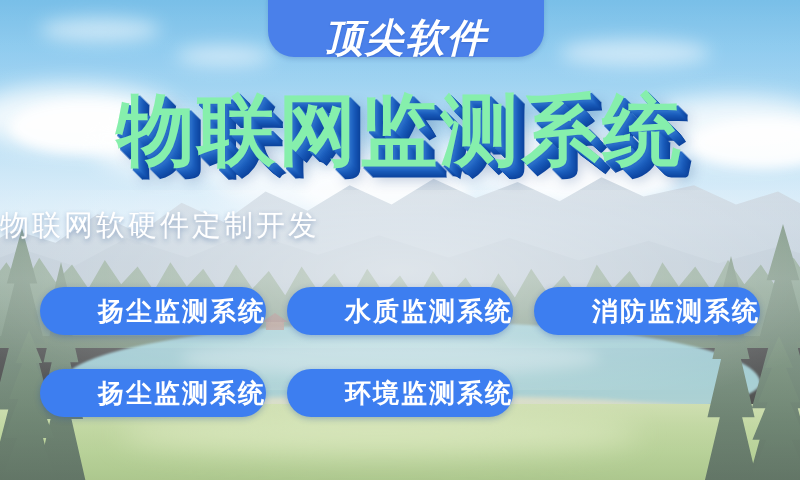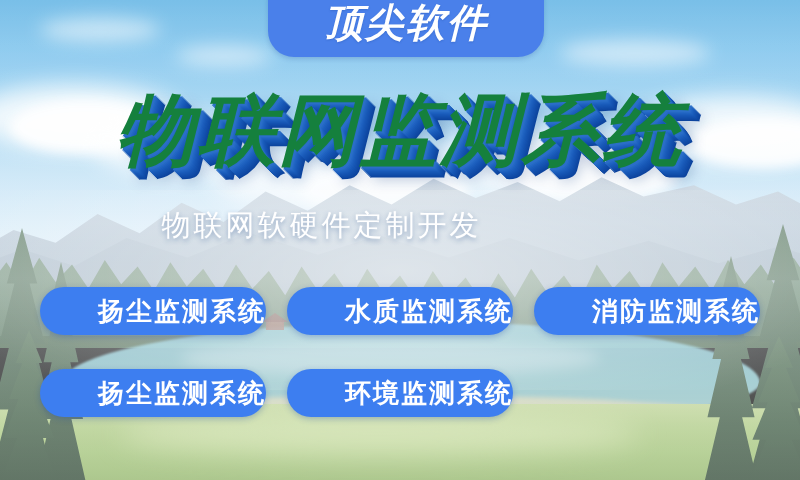--- a/index.html
+++ b/index.html
@@ -207,38 +207,36 @@
     box-shadow: 0 2px 5px rgba(30,70,150,0.22);
   }
   .badge-text {
     display: block;
     color: #ffffff;
     font-size: 39px;
     font-weight: bold;
     font-style: italic;
     letter-spacing: 2px;
     line-height: 1;
-    padding-bottom: 15px;
     text-shadow: 0 1px 2px rgba(20,60,140,0.25);
   }
 
   
   .title-wrap {
     position: absolute;
     left: 0;
     top: 88px;
     width: 800px;
     text-align: center;
   }
   .title {
     display: inline-block;
-    color: #15803d;
+    color: #86efac;
     font-size: 78px;
     font-weight: bold;
-    font-style: italic;
     letter-spacing: 3px;
     line-height: 1.08;
     text-shadow:
        2px 2px 0 #2a6ec8,
        3px 3px 0 #2468c4,
        4px 4px 0 #1f62c0,
        5px 5px 0 #1b5dbb,
        6px 6px 0 #1858b6,
        7px 7px 0 #1554b2,
        8px 8px 0 #1350ad,
@@ -247,21 +245,21 @@
       11px 11px 0 #0d449e,
       12px 12px 14px rgba(10,50,120,0.35);
   }
 
   
   .subtitle-wrap {
     position: absolute;
     left: 0;
     top: 208px;
     width: 643px;
-    text-align: center;
+    text-align: left;
   }
   .subtitle {
     display: inline-block;
     color: #ffffff;
     font-size: 29px;
     font-weight: normal;
     letter-spacing: 3px;
     line-height: 1.2;
     text-shadow: 0 2px 5px rgba(40,80,140,0.45), 0 0 2px rgba(255,255,255,0.4);
   }

